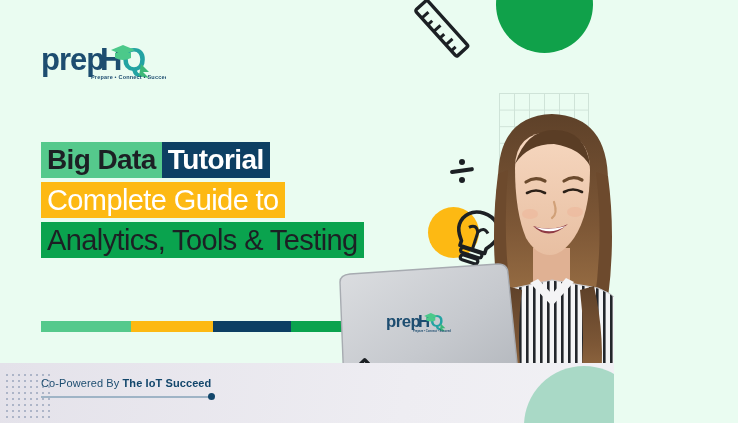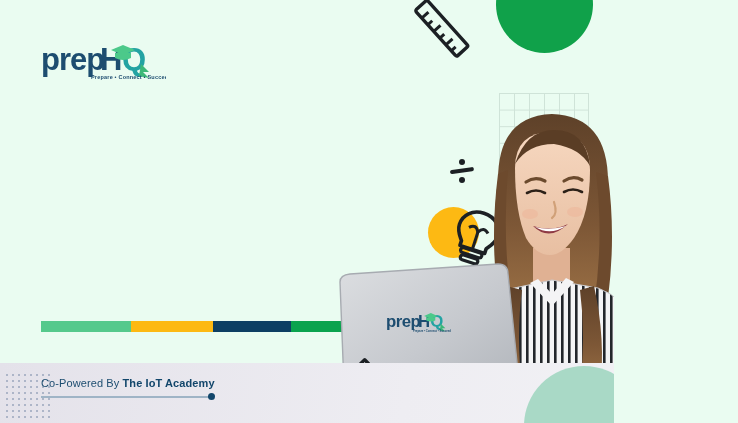--- a/index.html
+++ b/index.html
@@ -190,20 +190,32 @@
       <text x="81" y="34" font-family="Liberation Sans, sans-serif" font-size="31" font-weight="bold" fill="#23a3a3">Q</text>
 
       <polygon points="70,14 82,9 94,14 82,19" fill="#4cc98a"></polygon>
       <path d="M74 17 L74 22 Q82 26 90 22 L90 17" fill="#4cc98a"></path>
 
       <path d="M100 28 L108 36 L102 36 L108 42 L98 40 Z" fill="#3cb878"></path>
       <text x="50" y="43" font-family="Liberation Sans, sans-serif" font-size="5.5" font-weight="bold" fill="#1d4d70" letter-spacing=".2">Prepare • Connect • Succeed</text>
     </svg>
   </div>
 
+  <div id="title-block">
+    <div class="title-row r1">
+      <span class="tline hl-mint">Big Data</span>
+      <span class="tline hl-navy">Tutorial</span>
+    </div>
+    <div class="title-row r2">
+      <span class="tline hl-amber">Complete Guide to</span>
+    </div>
+    <div class="title-row r3">
+      <span class="tline hl-green">Analytics, Tools &amp; Testing</span>
+    </div>
+  </div>
 
   <div id="color-bar">
     <span style="width:90px;background:#55c98c"></span>
     <span style="width:82px;background:#fdb913"></span>
     <span style="width:78px;background:#0d3f63"></span>
     <span style="width:73px;background:#0aa34e"></span>
   </div>
 
   <div id="photo">
     <svg width="408" height="333" viewBox="0 0 408 333">
@@ -318,18 +330,18 @@
         <path d="M24 44 L40 44" stroke="#1c2024" stroke-width="3"></path>
         <path d="M29 51 L35 51 L32 58 Z" fill="#1c2024"></path>
       </g>
     </svg>
   </div>
 
   <div id="footer-band"></div>
   <div class="shape" id="mint-wedge"></div>
   <div class="shape" id="dot-pattern"></div>
   <div id="footer-text">
-    <span>Co-Powered By </span><b>The IoT Academy</b>
+    <span>Co-Powered By </span><b>The IoT Succeed</b>
   </div>
   <div id="footer-line"></div>
   <div id="footer-dot"></div>
 
 </div>
 
 </body></html>

